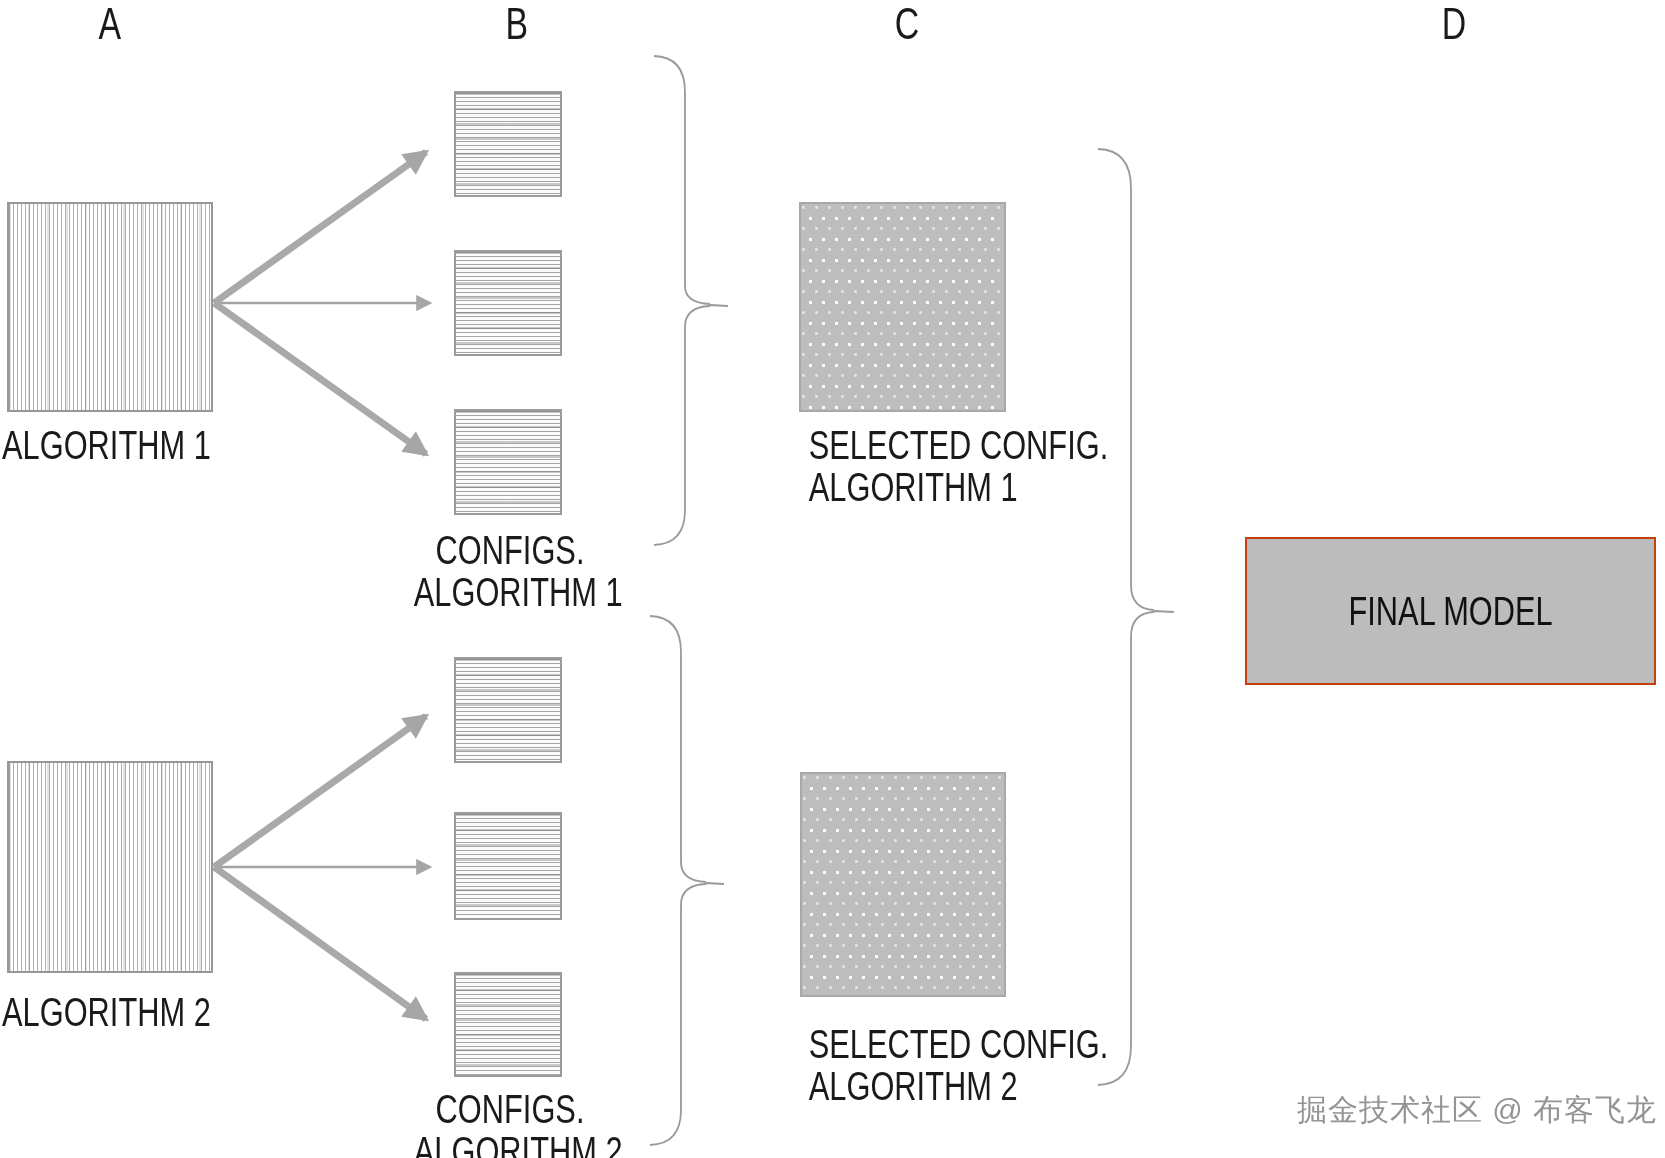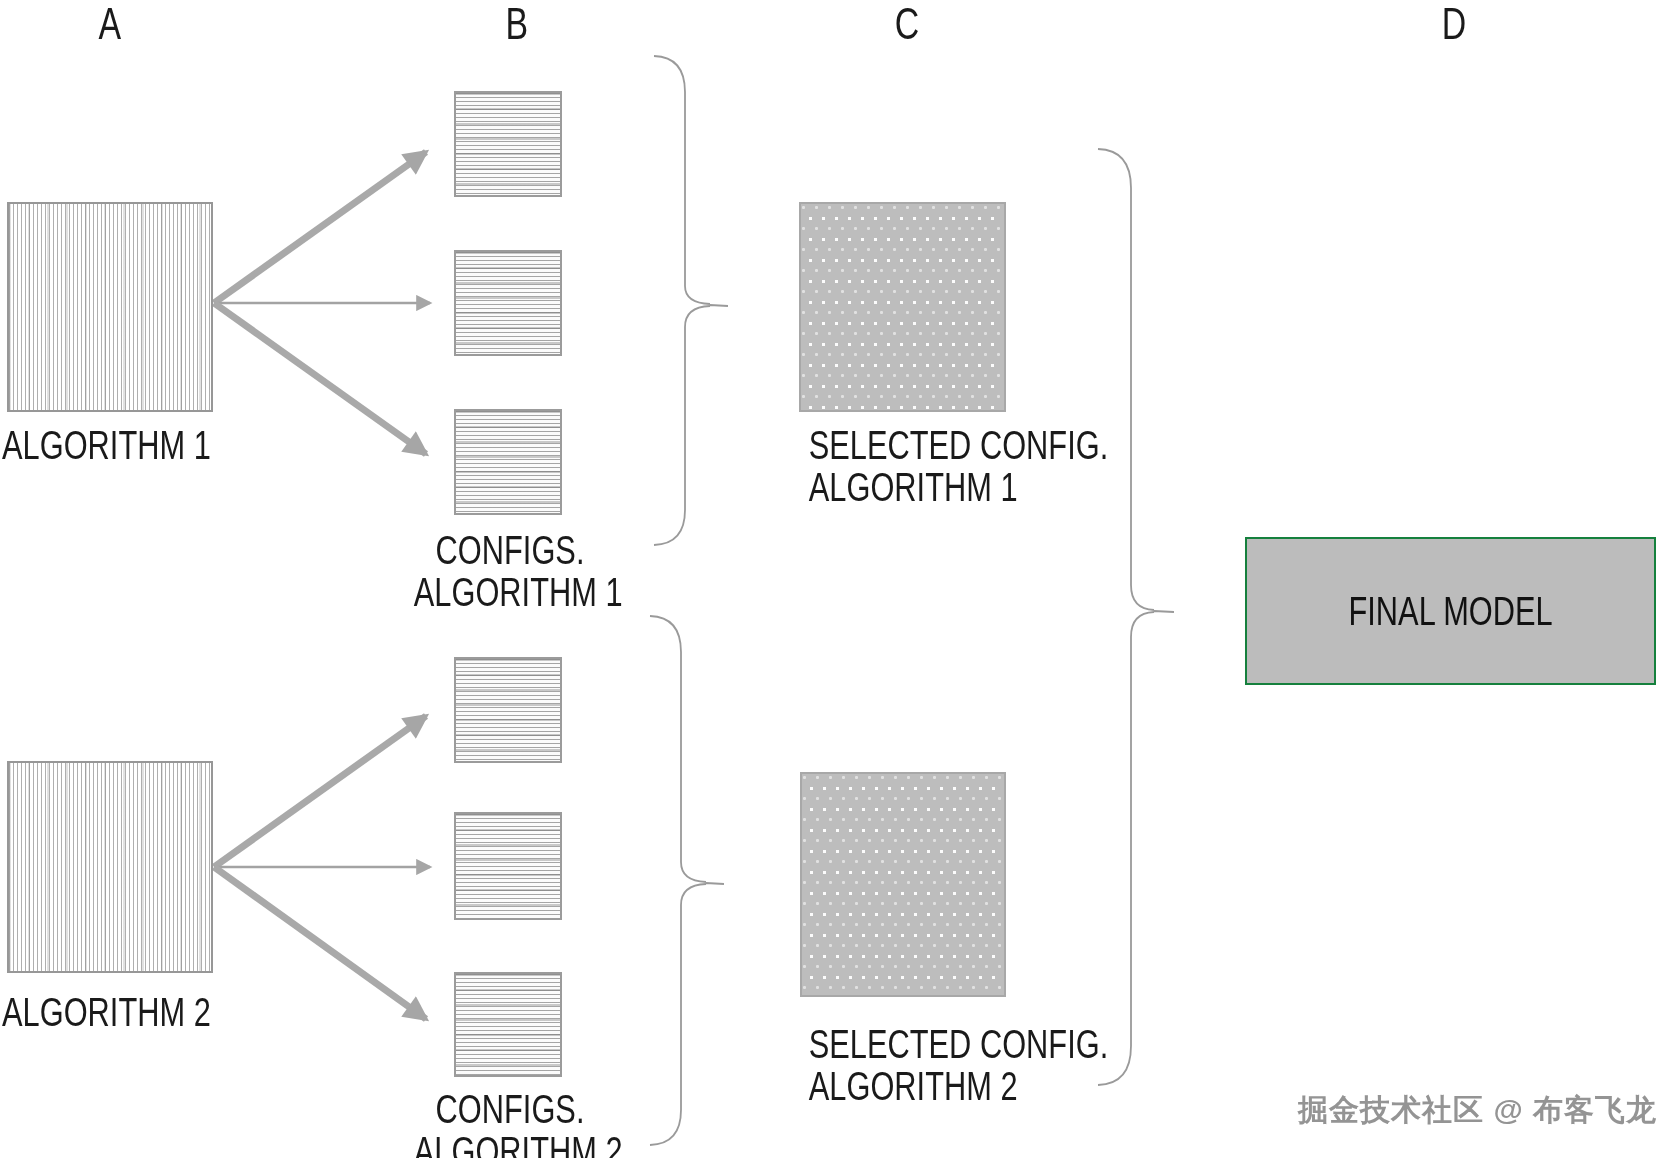--- a/index.html
+++ b/index.html
@@ -34,26 +34,26 @@
     background-color:#bdbdbd;
     background-image:
       radial-gradient(circle, rgba(255,255,255,.95) 1.5px, transparent 1.9px),
       radial-gradient(circle, rgba(255,255,255,.55) 1.3px, transparent 1.7px);
     background-size:13px 21px,13px 21px;
     background-position:3px 4px,9px 14px;
     border:2px solid #a8a8a8;
   }
   .finalbox{
     position:absolute;left:1245px;top:537px;width:411px;height:148px;
-    background:#bcbcbc;border:2px solid #15803d;box-sizing:border-box;
+    background:#bcbcbc;border:2px solid #c2410c;box-sizing:border-box;
     display:flex;align-items:center;justify-content:center;
   }
   .finalbox .txt{font-size:40px;color:#111;}
   .watermark{
-    position:absolute;right:8px;top:1090px;font-size:30px;font-weight:bold;
+    position:absolute;right:8px;top:1090px;font-size:30px;font-weight:normal;
     color:#949494;letter-spacing:1px;
   }
   svg.overlay{position:absolute;left:0;top:0;pointer-events:none;}
 </style>
 </head>
 <body>
 
 <div id="canvas">
 
   <div class="lbl hdr" style="left:60px;top:1px;"><span class="cond" style="display:inline-block;">A</span></div>

